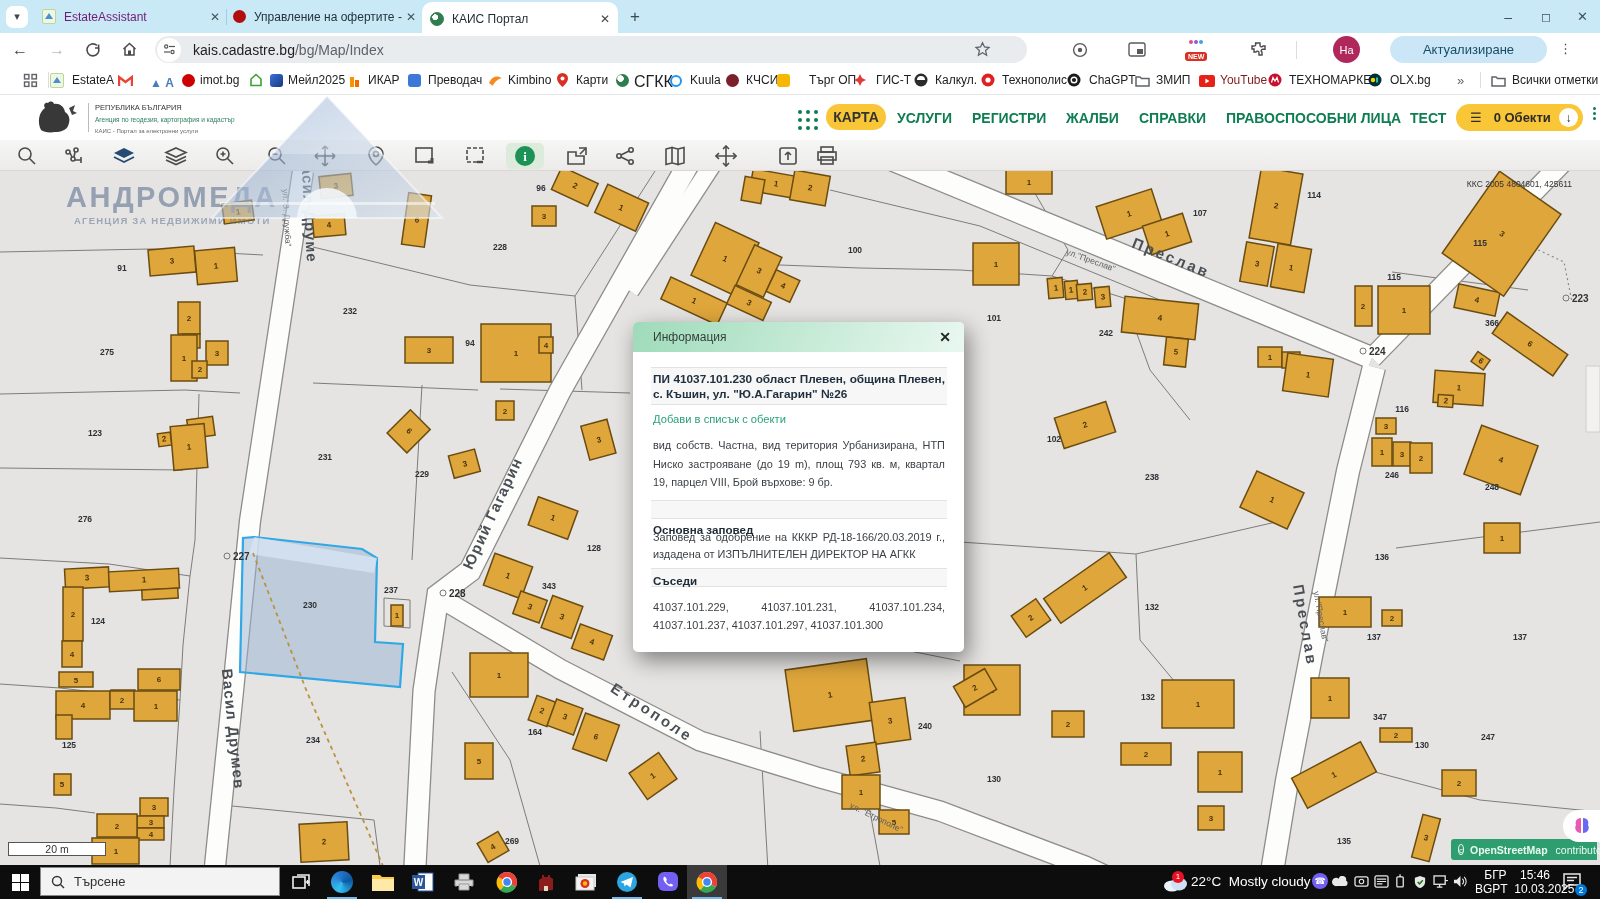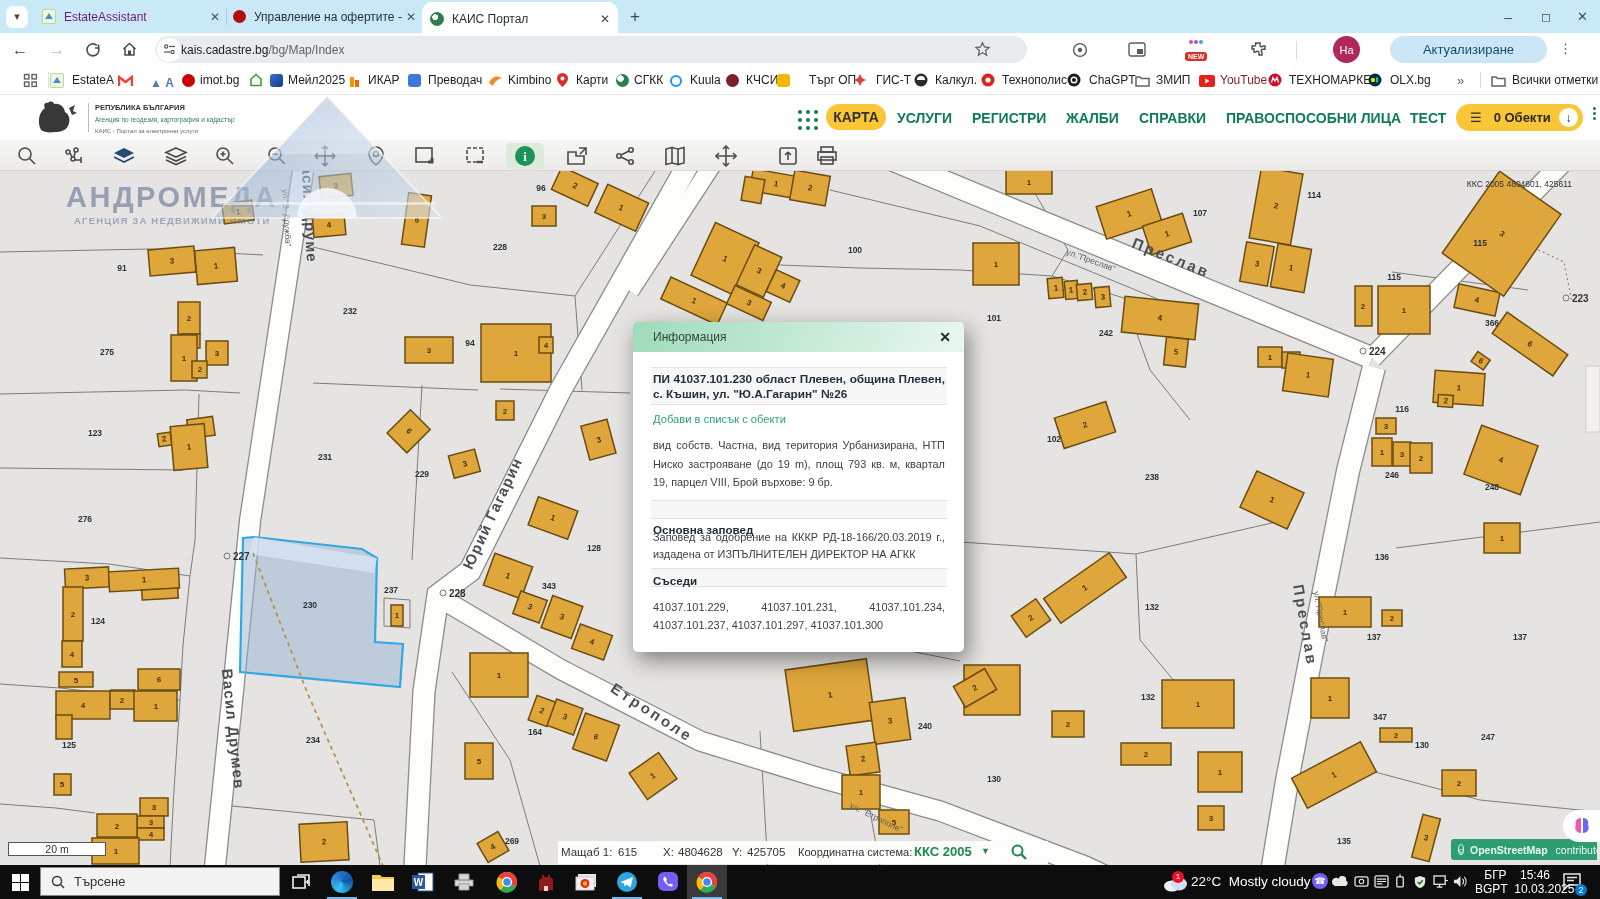--- a/index.html
+++ b/index.html
@@ -44,21 +44,21 @@
     </svg>
   <div style="margin-left:17px;width:872px;height:27px;background:#e9ecef;border-radius:14px;display:flex;align-items:center;position:relative">
     <span style="width:24px;height:24px;background:#fff;border-radius:50%;margin-left:2px;display:flex;align-items:center;justify-content:center">
       <svg width="13" height="13" viewBox="0 0 13 13">
           <circle cx="3.2" cy="3.5" r="1.6" fill="none" stroke="#555" stroke-width="1.2"></circle>
           <line x1="6" y1="3.5" x2="12" y2="3.5" stroke="#555" stroke-width="1.2"></line>
           <circle cx="9.5" cy="9" r="1.6" fill="none" stroke="#555" stroke-width="1.2"></circle>
           <line x1="1" y1="9" x2="7" y2="9" stroke="#555" stroke-width="1.2"></line>
         </svg>
     </span>
-    <span style="margin-left:0;font-size:12px;color:#202124">kais.cadastre.bg<span style="color:#5f6368">/bg/Map/Index</span></span>
+    <span style="margin-left:12px;font-size:14px;color:#202124">kais.cadastre.bg<span style="color:#5f6368">/bg/Map/Index</span></span>
     <svg style="position:absolute;right:36px" width="17" height="17" viewBox="0 0 17 17">
         <path d="M8.5 1.8 10.5 6 15 6.5 11.6 9.6 12.6 14.2 8.5 11.8 4.4 14.2 5.4 9.6 2 6.5 6.5 6Z" fill="none" stroke="#5f6368" stroke-width="1.3"></path>
       </svg>
   </div>
   <svg style="position:absolute;left:1072px;top:9px" width="16" height="16" viewBox="0 0 16 16">
       <circle cx="8" cy="8" r="6.4" fill="none" stroke="#5a5a5a" stroke-width="1.4"></circle>
       <circle cx="8" cy="8" r="2.2" fill="#5a5a5a"></circle>
     </svg>
   <svg style="position:absolute;left:1128px;top:9px" width="18" height="16" viewBox="0 0 18 16">
       <rect x="1" y="1" width="16" height="13" rx="2" fill="none" stroke="#5a5a5a" stroke-width="1.4"></rect>
@@ -113,21 +113,21 @@
     <span style="position:absolute;left:488px;top:7px"><svg width="15" height="13" viewBox="0 0 15 13">
         <path d="M1 9 C4 2 9 1 14 4 C10 5 6 8 5 12Z" fill="#f58a1f"></path>
       </svg></span>
     <span style="position:absolute;left:508px;top:7px;font-size:12px;color:#202124;white-space:nowrap">Kimbino</span>
     <span style="position:absolute;left:557px;top:7px"><svg width="11" height="14" viewBox="0 0 11 14">
         <path d="M5.5 0 A5.5 5.5 0 0 1 11 5.5 C11 9.5 5.5 14 5.5 14 C5.5 14 0 9.5 0 5.5 A5.5 5.5 0 0 1 5.5 0Z" fill="#d93025"></path>
         <circle cx="5.5" cy="5.5" r="2" fill="#fff"></circle>
       </svg></span>
     <span style="position:absolute;left:576px;top:7px;font-size:12px;color:#202124;white-space:nowrap">Карти</span>
     <span style="position:absolute;left:616px;top:7px"><span style="width:13px;height:13px;border-radius:50%;background:radial-gradient(circle at 35% 35%,#fff 25%,#2f7d4f 30%);display:inline-block"></span></span>
-    <span style="position:absolute;left:634px;top:7px;font-size:12px;color:#202124;white-space:nowrap">СГКК</span>
+    <span style="position:absolute;left:634px;top:7px;font-size:16px;color:#202124;white-space:nowrap">СГКК</span>
     <span style="position:absolute;left:670px;top:7px"><span style="width:12px;height:12px;border-radius:50%;border:2px solid #2196f3;display:inline-block"></span></span>
     <span style="position:absolute;left:690px;top:7px;font-size:12px;color:#202124;white-space:nowrap">Kuula</span>
     <span style="position:absolute;left:726px;top:7px"><span style="width:13px;height:13px;border-radius:50%;background:#7a1f2b;display:inline-block"></span></span>
     <span style="position:absolute;left:746px;top:7px;font-size:12px;color:#202124;white-space:nowrap">КЧСИ</span>
     <span style="position:absolute;left:777px;top:7px"><span style="width:13px;height:13px;border-radius:3px;background:#f5b700;display:inline-block"></span></span>
     <span style="position:absolute;left:809px;top:7px;font-size:12px;color:#202124;white-space:nowrap">Търг ОП</span>
     <span style="position:absolute;left:853px;top:7px"><svg width="14" height="14" viewBox="0 0 14 14">
         <path d="M7 1 9 5 13 7 9 9 7 13 5 9 1 7 5 5Z" fill="#e23c39"></path>
       </svg></span>
     <span style="position:absolute;left:876px;top:7px;font-size:12px;color:#202124;white-space:nowrap">ГИС-Т</span>
@@ -176,21 +176,21 @@
 
 <div style="height:45px;background:#fff;position:relative">
   <div style="position:absolute;left:33px;top:5px"><svg width="46" height="34" viewBox="0 0 46 34">
         <g fill="#222">
           <path d="M8 30 C4 22 6 12 12 8 C10 5 12 2 15 3 C17 1 20 1 21 4 C26 3 31 6 32 12 C36 14 38 20 35 26 C33 30 28 32 22 32 C16 33 11 32 8 30Z" opacity="0.9"></path>
           <path d="M36 8 l6-3 -2 6 4 2 -5 2" opacity="0.85"></path>
         </g>
       </svg></div>
   <div style="position:absolute;left:88px;top:8px;width:1px;height:29px;background:#bbb"></div>
   <div style="position:absolute;left:95px;top:8px;line-height:10px">
-    <div style="font-size:7.5px;font-weight:bold;color:#333">РЕПУБЛИКА БЪЛГАРИЯ</div>
+    <div style="font-size:7.5px;font-weight:normal;color:#333">РЕПУБЛИКА БЪЛГАРИЯ</div>
     <div style="font-size:6.5px;color:#2e7d5b;margin-top:2px">Агенция по геодезия, картография и кадастър</div>
     <div style="font-size:6px;color:#666;margin-top:1px">КАИС - Портал за електронни услуги</div>
   </div>
   <svg style="position:absolute;left:796px;top:12px" width="26" height="26" viewBox="0 0 26 26">
       <circle cx="4" cy="5" r="2" fill="#0e7d52"></circle>
       <circle cx="12" cy="5" r="2" fill="#0e7d52"></circle>
       <circle cx="20" cy="5" r="2" fill="#0e7d52"></circle>
       <circle cx="4" cy="13" r="2" fill="#0e7d52"></circle>
       <circle cx="12" cy="13" r="2" fill="#0e7d52"></circle>
       <circle cx="20" cy="13" r="2" fill="#0e7d52"></circle>
@@ -912,36 +912,20 @@
 <circle cx="1363" cy="180" r="3" fill="none" stroke="#777" stroke-width="1"></circle>
       <text x="1369" y="184" font-size="10" font-weight="bold" fill="#333">224</text>
 <circle cx="1566" cy="127" r="3" fill="none" stroke="#777" stroke-width="1"></circle>
       <text x="1572" y="131" font-size="10" font-weight="bold" fill="#333">223</text>
 <text x="1572" y="16" font-size="8.5" fill="#333" text-anchor="end">ККС 2005 4804601, 425611</text>
 <rect x="1586" y="195" width="14" height="66" fill="#f2f1ef" stroke="#cfcecc"></rect>
 <text x="66" y="36" font-size="29" font-weight="bold" letter-spacing="2.5" fill="rgba(95,115,148,0.6)">АНДРОМЕДА</text>
 <text x="74" y="53" font-size="9.5" font-weight="bold" letter-spacing="1.2" fill="rgba(95,115,148,0.55)">АГЕНЦИЯ ЗА НЕДВИЖИМИ ИМОТИ</text>
 </svg>
 
-<div style="position:absolute;left:558px;top:670px;width:490px;height:23px;background:rgba(253,253,253,0.97);font-size:11.5px;color:#333;z-index:8">
- <span style="position:absolute;left:3px;top:5px">Мащаб 1:</span>
- <span style="position:absolute;left:54px;top:2px;width:48px;height:19px;background:#fff"></span>
- <span style="position:absolute;left:60px;top:5px">615</span>
- <span style="position:absolute;left:105px;top:5px">X:</span>
- <span style="position:absolute;left:120px;top:5px">4804628</span>
- <span style="position:absolute;left:174px;top:5px">Y:</span>
- <span style="position:absolute;left:189px;top:5px">425705</span>
- <span style="position:absolute;left:240px;top:5px;font-size:11px">Координатна система:</span>
- <span style="position:absolute;left:356px;top:3px;color:#1b8a4c;font-weight:bold;font-size:13px">ККС 2005</span>
- <span style="position:absolute;left:423px;top:5px;color:#1b8a4c;font-size:9px">▼</span>
- <svg style="position:absolute;left:452px;top:2px" width="18" height="18" viewBox="0 0 18 18">
-        <circle cx="7.5" cy="7.5" r="5" fill="none" stroke="#1b8a4c" stroke-width="2"></circle>
-        <line x1="11.5" y1="11.5" x2="16" y2="16" stroke="#1b8a4c" stroke-width="2.4"></line>
-      </svg>
-</div>
 <div style="position:absolute;left:8px;top:671px;width:98px;height:14px;background:#fff;border:1px solid #555;display:flex;align-items:center;justify-content:center;font-size:10.5px;color:#333;z-index:8">20 m</div>
 <div style="position:absolute;left:1451px;top:668px;width:146px;height:21px;background:#2e9e71;border-radius:3px 0 0 3px;display:flex;align-items:center;color:#eafaf1;font-size:10.5px;z-index:8">
  <span style="margin-left:7px;border:1px solid #eafaf1;border-radius:50%;width:11px;height:11px;line-height:11px;text-align:center;font-size:8px">c</span>
  <span style="margin-left:6px;font-weight:bold">OpenStreetMap</span>
       <span style="margin-left:8px">contributors.</span>
 </div>
 <div style="position:absolute;left:1563px;top:639px;width:37px;height:32px;background:#fff;border-radius:16px 0 0 16px;z-index:8;display:flex;align-items:center;justify-content:center">
  <svg width="22" height="22" viewBox="0 0 22 22">
         <path d="M10 3 C5 3 4 7 5 10 C3 13 5 18 10 18 Z" fill="#e85bb0"></path>
         <path d="M12 3 C17 3 18 7 17 10 C19 13 17 18 12 18 Z" fill="#6a6af0"></path>

